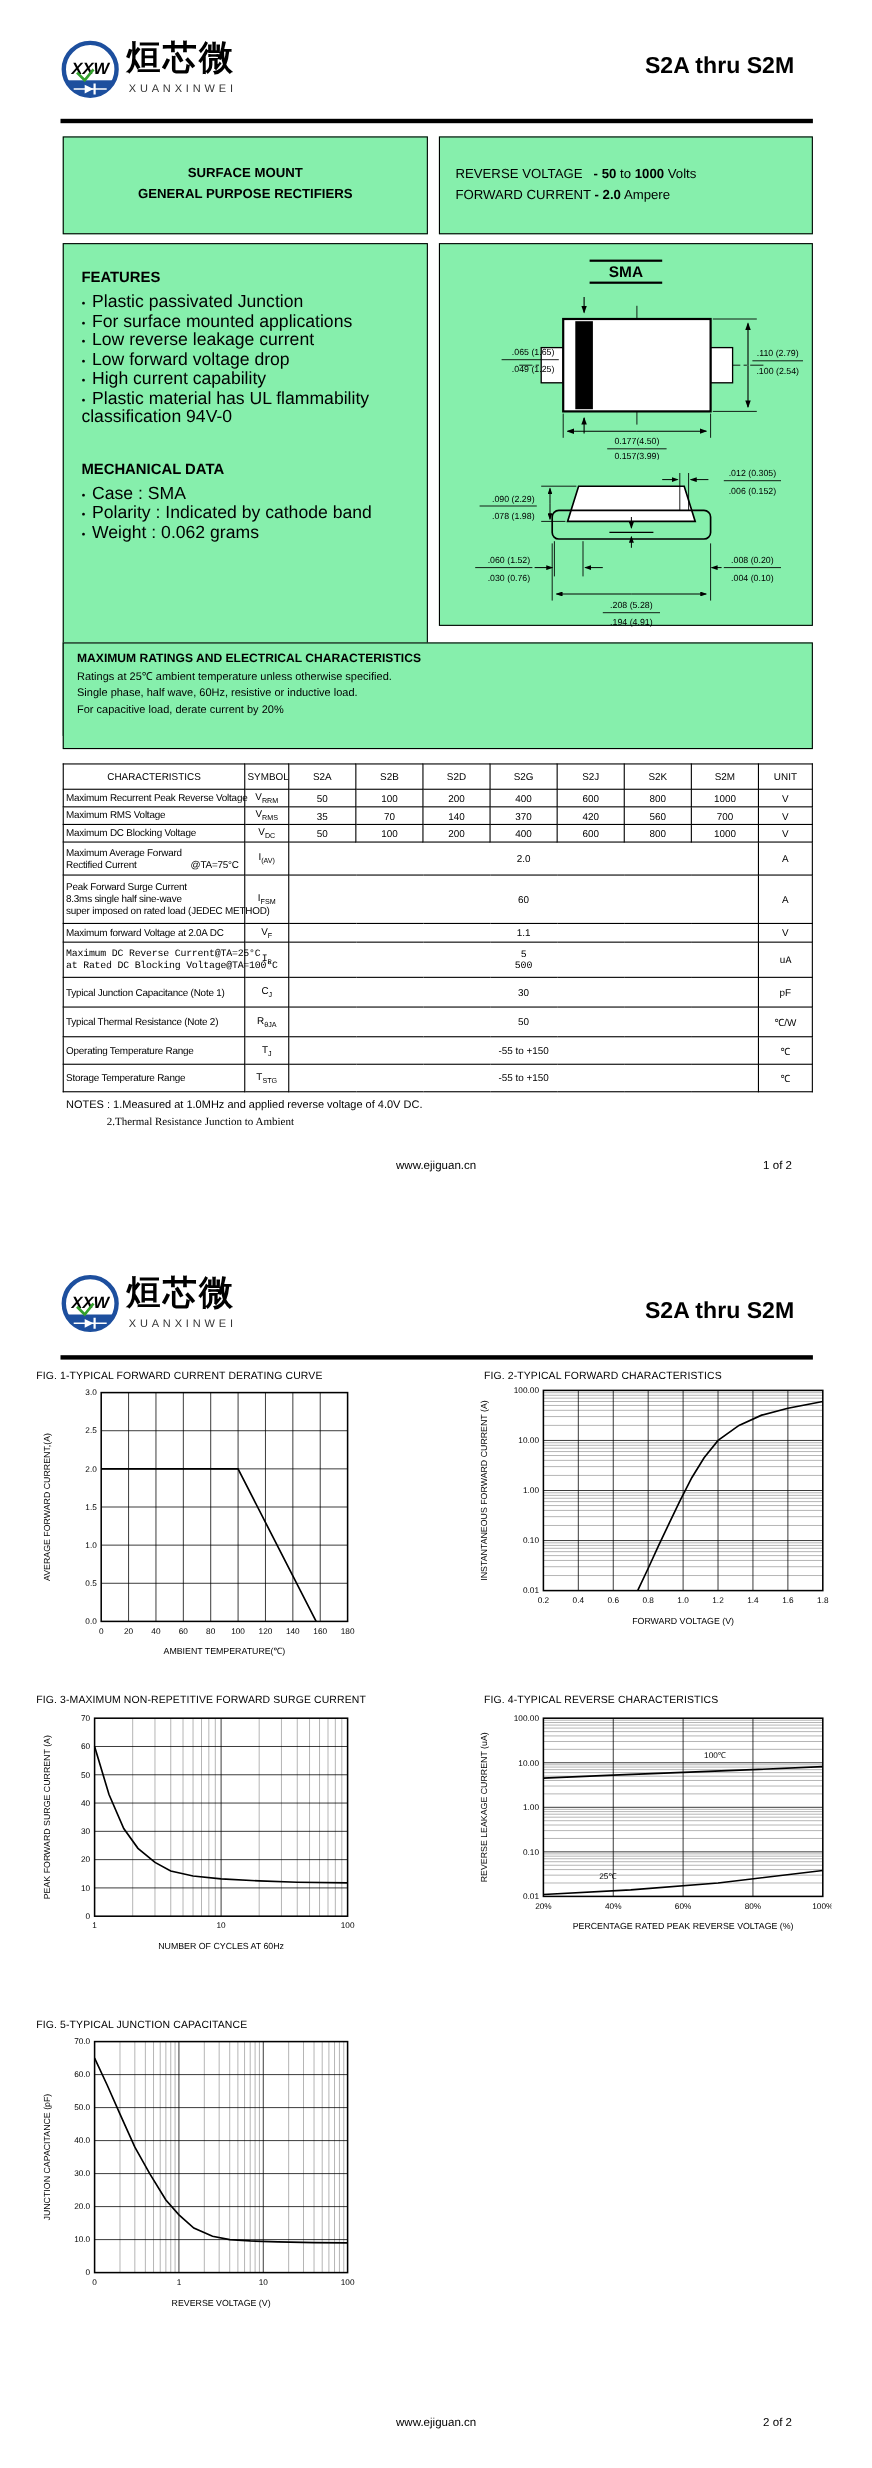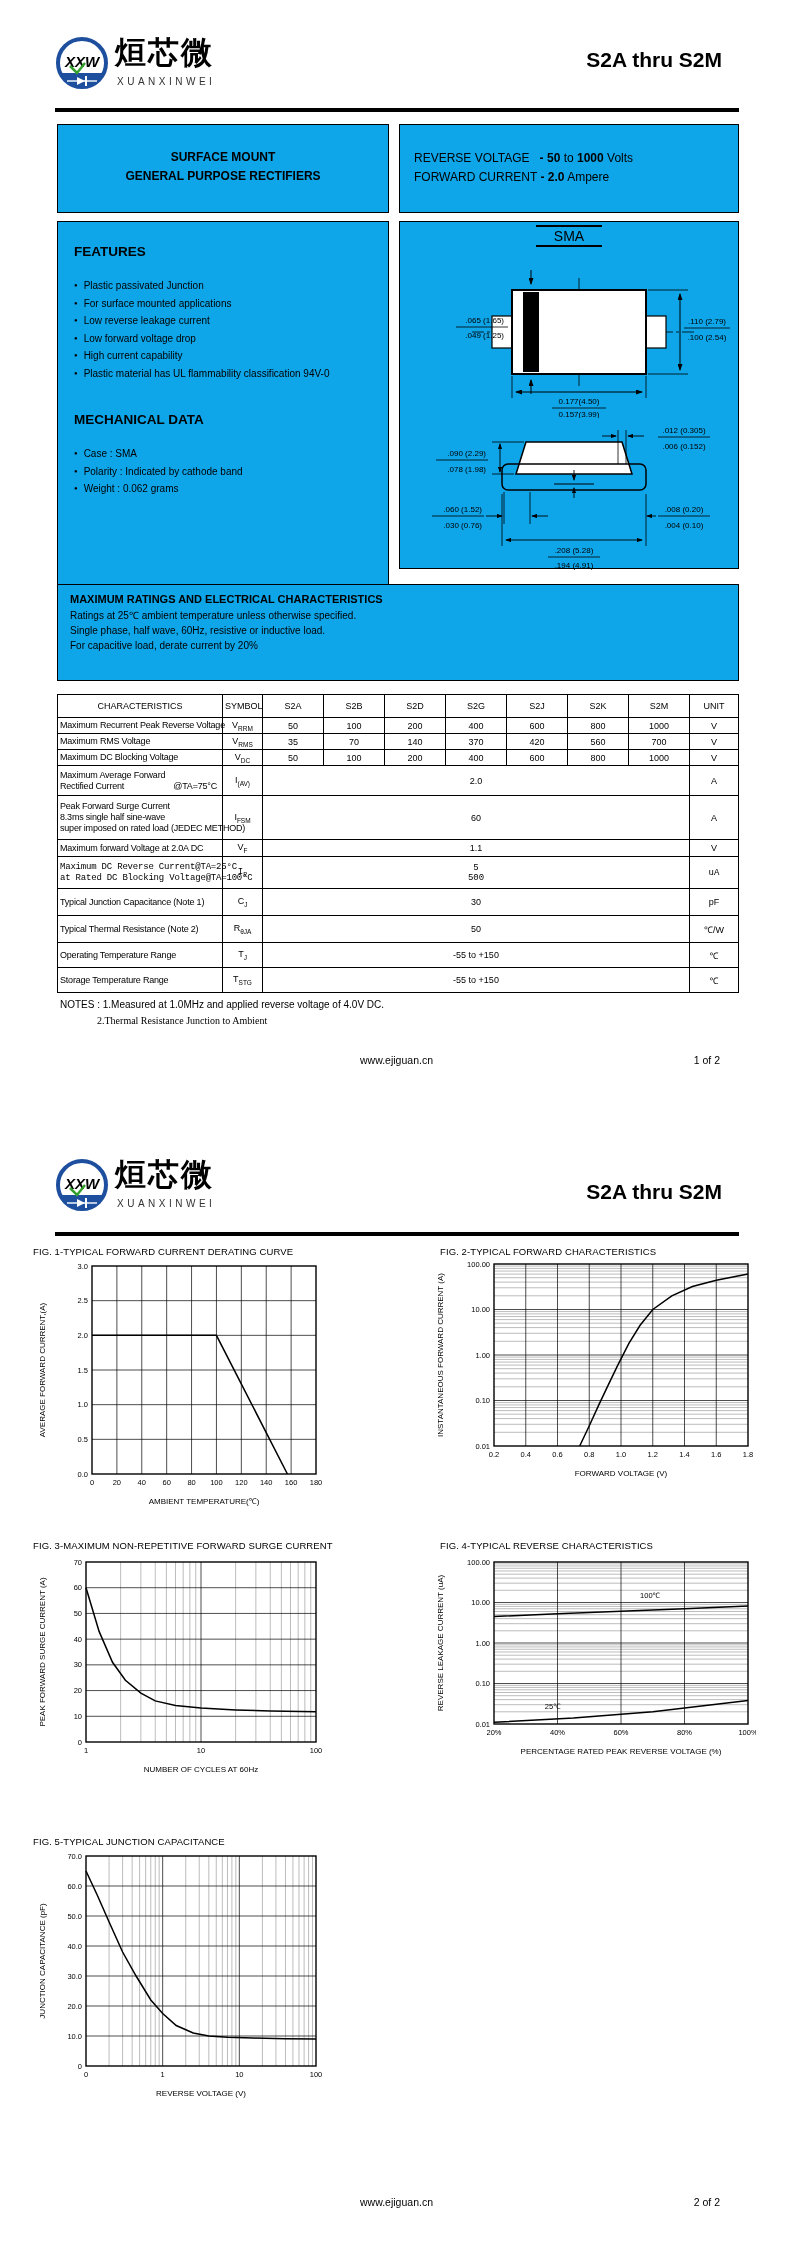--- a/index.html
+++ b/index.html
@@ -6,32 +6,32 @@
   #doc{position:relative;width:793px;height:2244px;background:#fff;color:#000;
        font-family:"Liberation Sans",sans-serif;overflow:hidden;}
   
   .hdr{position:absolute;left:55px;width:400px;height:72px;}
   .logo-svg{position:absolute;left:0;top:0;}
   .logo-cn{position:absolute;left:60px;top:-4px;font-size:31px;font-weight:700;letter-spacing:2px;}
   .logo-en{position:absolute;left:62px;top:40px;font-size:10px;letter-spacing:3.5px;color:#333;}
   .title{position:absolute;right:71px;font-size:21px;font-weight:bold;}
   .rule{position:absolute;left:55px;width:684px;height:4px;background:#000;}
   
-  .box{position:absolute;border:1.5px solid #000;box-sizing:border-box;background:#0ea5e9;}
+  .box{position:absolute;border:1.5px solid #000;box-sizing:border-box;background:#86efac;}
   .type-box{left:57px;top:124px;width:332px;height:89px;text-align:center;padding-top:23px;
             font-size:12px;font-weight:bold;line-height:19px;}
   .rat-box{left:399px;top:124px;width:340px;height:89px;padding:24px 0 0 14px;font-size:12px;line-height:19px;}
   .rat-box b{font-weight:bold;}
   .feat-box{left:57px;top:221px;width:332px;height:448px;padding:22px 10px 0 16px;}
   .pkg-box{left:399px;top:221px;width:340px;height:348px;}
   .sec-h{font-size:13.5px;font-weight:bold;margin:0 0 6px 0;}
-  ul.blist{list-style:none;margin:18px 0 0 0;padding:0;font-size:10px;line-height:16.5px;}
+  ul.blist{list-style:none;margin:8px 0 0 0;padding:0;font-size:16px;line-height:16.5px;}
   ul.blist li::before{content:"\25CF";font-size:6px;vertical-align:2px;margin-right:6px;}
   .mech-gap{margin-top:30px;}
-  .sma-label{width:66px;margin:3px auto 0 auto;text-align:center;font-size:14px;font-weight:normal;
+  .sma-label{width:66px;margin:14px auto 0 auto;text-align:center;font-size:14px;font-weight:bold;
              border-top:2px solid #000;border-bottom:2px solid #000;padding:1px 0;}
   .pkg svg{position:absolute;left:4px;}
   .pkg text{font-size:8px;fill:#000;}
   
   .max-box{left:57px;top:584px;width:682px;height:97px;padding:8px 12px;}
   .max-title{font-size:11px;font-weight:bold;margin-bottom:3px;}
   .max-line{font-size:10px;line-height:15px;}
   
   table.spec{position:absolute;left:57px;top:694px;width:682px;border-collapse:collapse;table-layout:fixed;}
   table.spec td,table.spec th{border:1px solid #000;font-weight:normal;padding:1px 2px;font-size:9px;}

